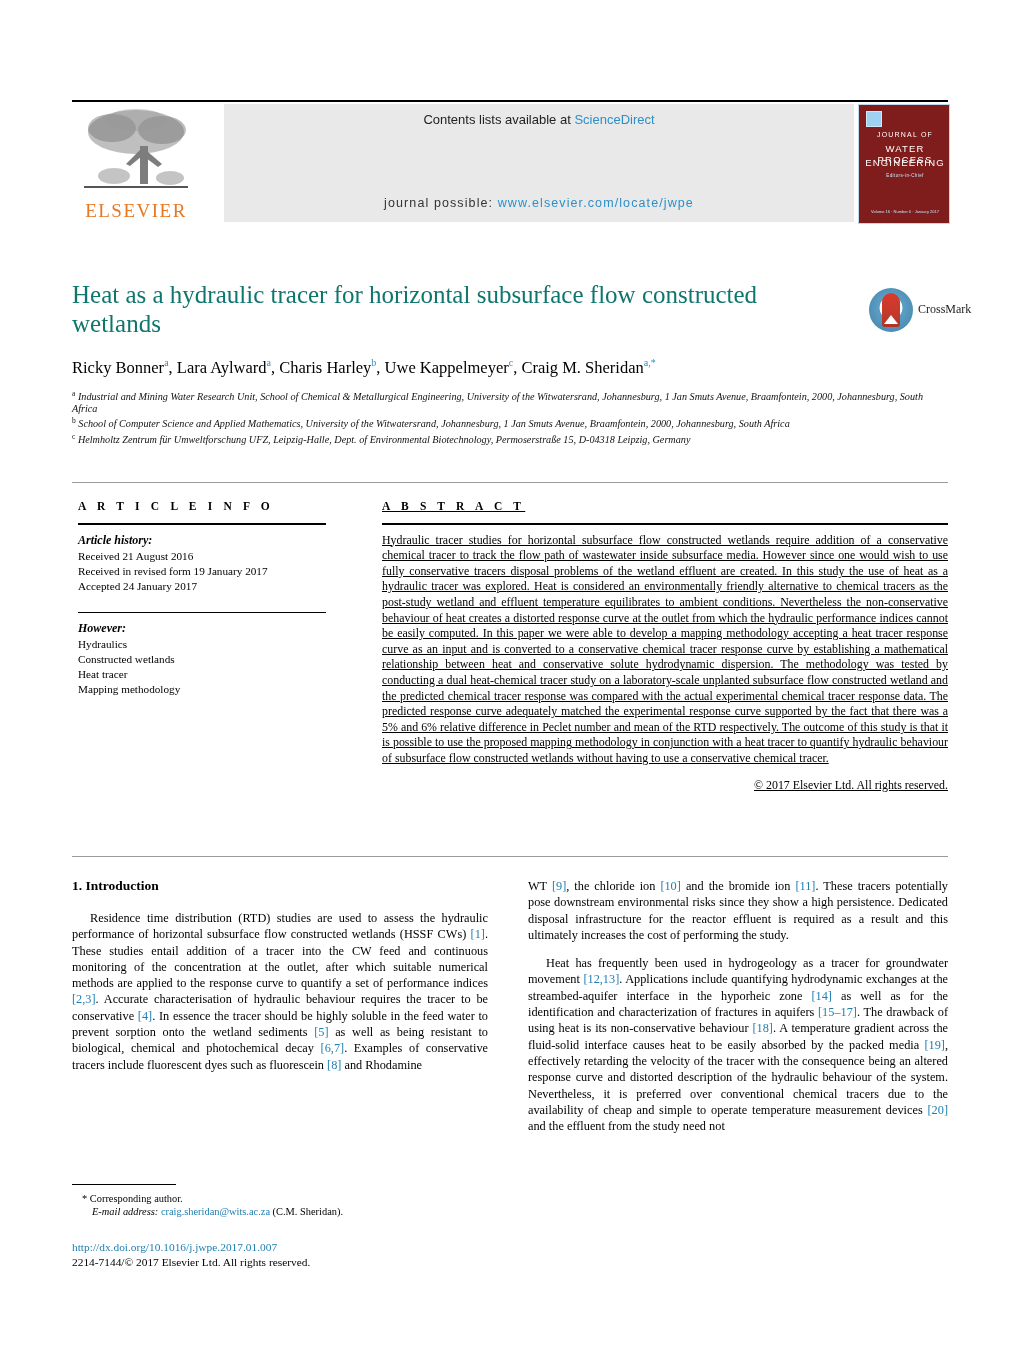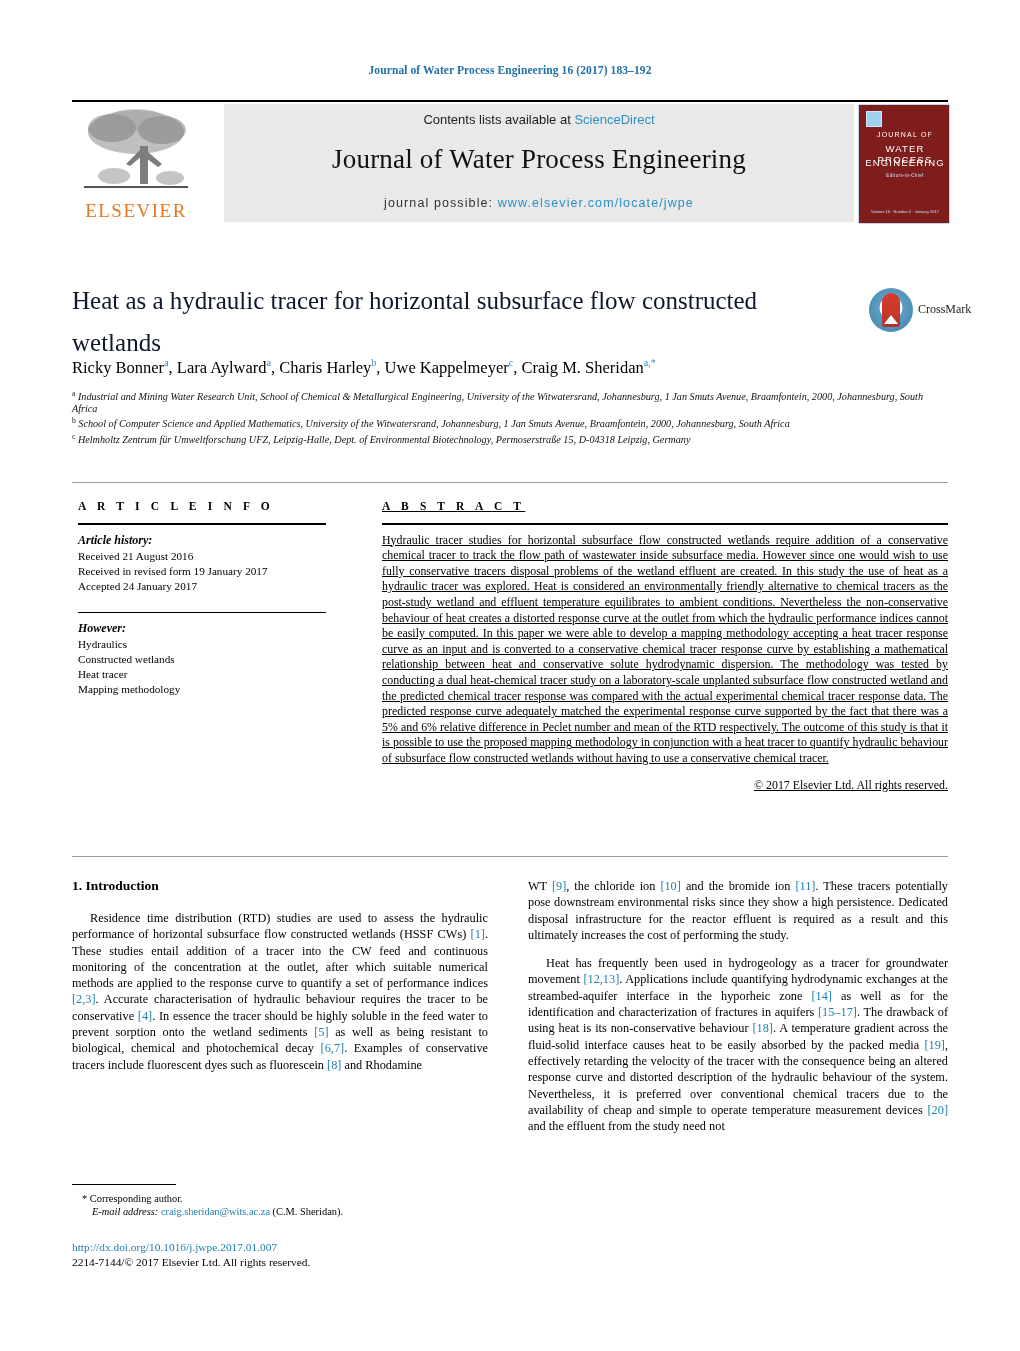--- a/index.html
+++ b/index.html
@@ -162,23 +162,23 @@
   }
 
   
   .title-block {
     position: absolute;
     left: 72px; top: 280px;
     width: 790px;
   }
   .paper-title {
     font-size: 25px;
-    line-height: 42px;
-    font-family: "Liberation Serif", serif;
-    color: #0f172a;
+    line-height: 29px;
+    font-family: "Liberation Serif", serif;
+    color: #0f766e;
     margin: 0;
     font-weight: normal;
     width: 780px;
   }
 
   .crossmark {
     position: absolute;
     left: 869px; top: 288px;
     width: 90px;
     height: 48px;
@@ -372,29 +372,27 @@
   .doi-link { color: #1f7fb0; }
 
   
   .tree-svg { position: absolute; left: 6px; top: 0; }
 </style>
 </head>
 <body>
 
 <div class="page">
 
-  <div class="running-head">Journal of Water Process Engineering 16 (2017) 183–192</div>
 
   <div class="masthead">
     <div class="masthead-rule"></div>
     <div class="masthead-band"></div>
     <div class="contents-line">
       <span>Contents lists available at </span><span class="sd">ScienceDirect</span>
     </div>
-    <div class="journal-title">Journal of Water Process Engineering</div>
     <div class="homepage-line">
       <span>journal possible: </span><span class="url">www.elsevier.com/locate/jwpe</span>
     </div>
   </div>
 
   <div class="elsevier-logo">
     <svg class="tree-svg" width="116" height="96" viewBox="0 0 116 96">
       <g fill="#6b6b6b">
         <ellipse cx="58" cy="26" rx="48" ry="22" fill="#8a8a8a" opacity="0.55"></ellipse>
         <ellipse cx="34" cy="22" rx="24" ry="14" fill="#7a7a7a" opacity="0.5"></ellipse>

